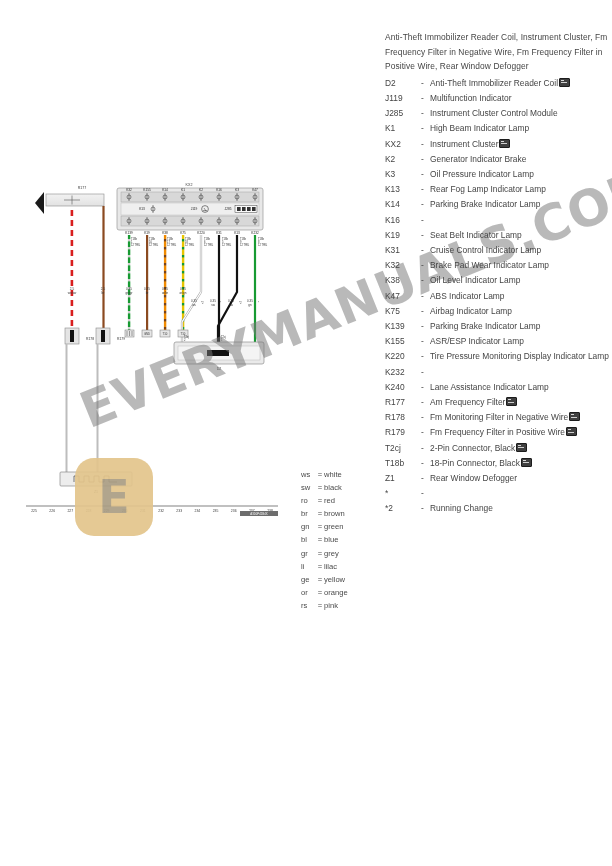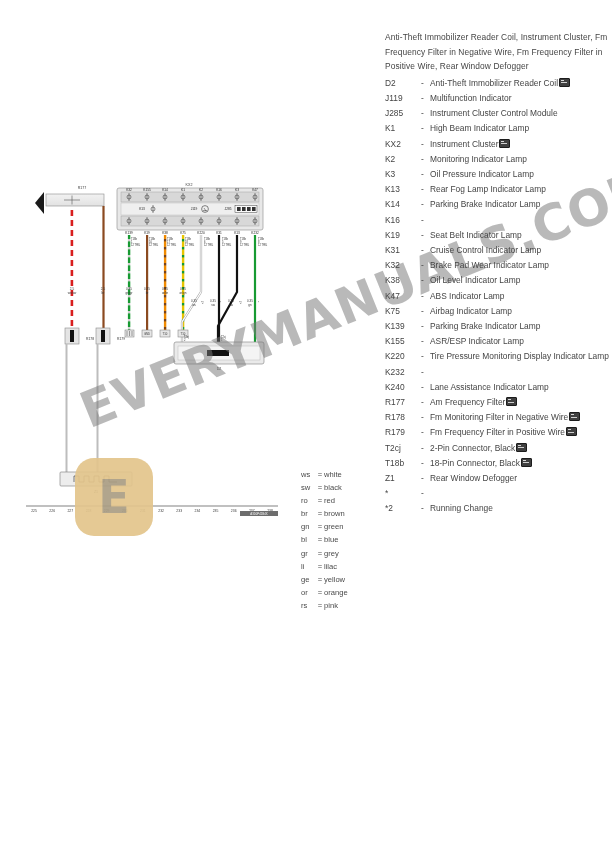--- a/index.html
+++ b/index.html
@@ -438,21 +438,21 @@
         <span class="legend-desc"><span>High Beam Indicator Lamp</span></span>
       </div>
       <div class="legend-row">
         <span class="legend-code">KX2</span>
         <span class="legend-dash">-</span>
         <span class="legend-desc"><span>Instrument Cluster</span><span class="ref-chip"></span></span>
       </div>
       <div class="legend-row">
         <span class="legend-code">K2</span>
         <span class="legend-dash">-</span>
-        <span class="legend-desc"><span>Monitoring Indicator Lamp</span></span>
+        <span class="legend-desc"><span>Generator Indicator Brake</span></span>
       </div>
       <div class="legend-row">
         <span class="legend-code">K3</span>
         <span class="legend-dash">-</span>
         <span class="legend-desc"><span>Oil Pressure Indicator Lamp</span></span>
       </div>
       <div class="legend-row">
         <span class="legend-code">K13</span>
         <span class="legend-dash">-</span>
         <span class="legend-desc"><span>Rear Fog Lamp Indicator Lamp</span></span>

